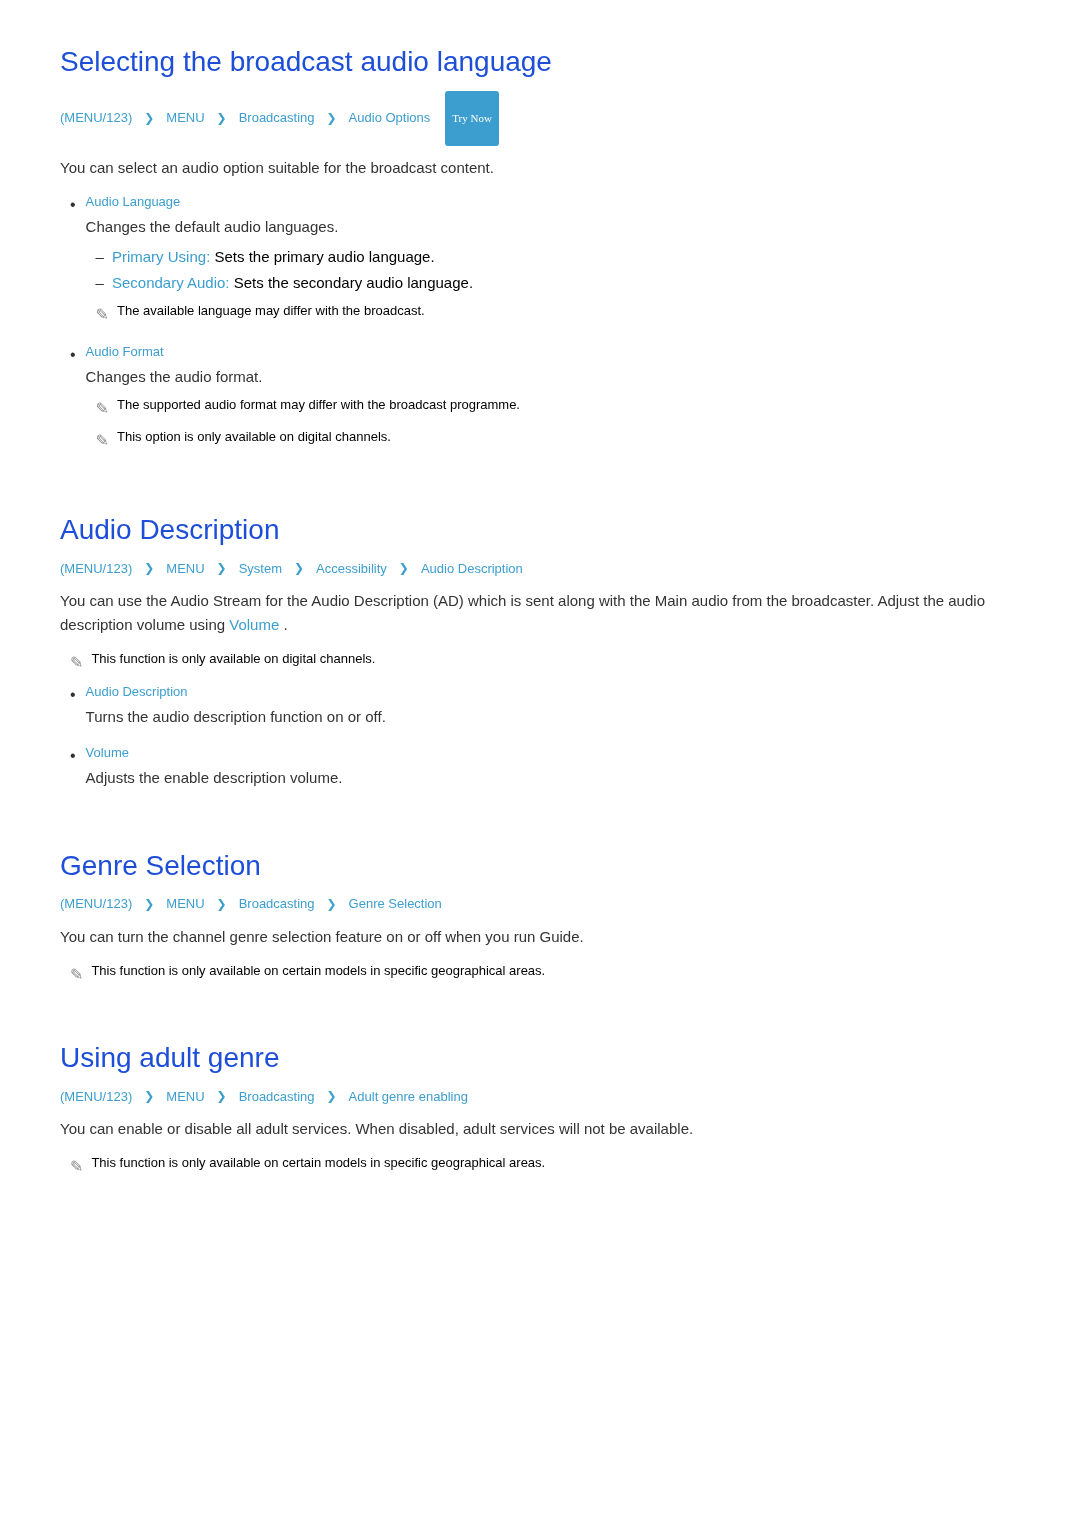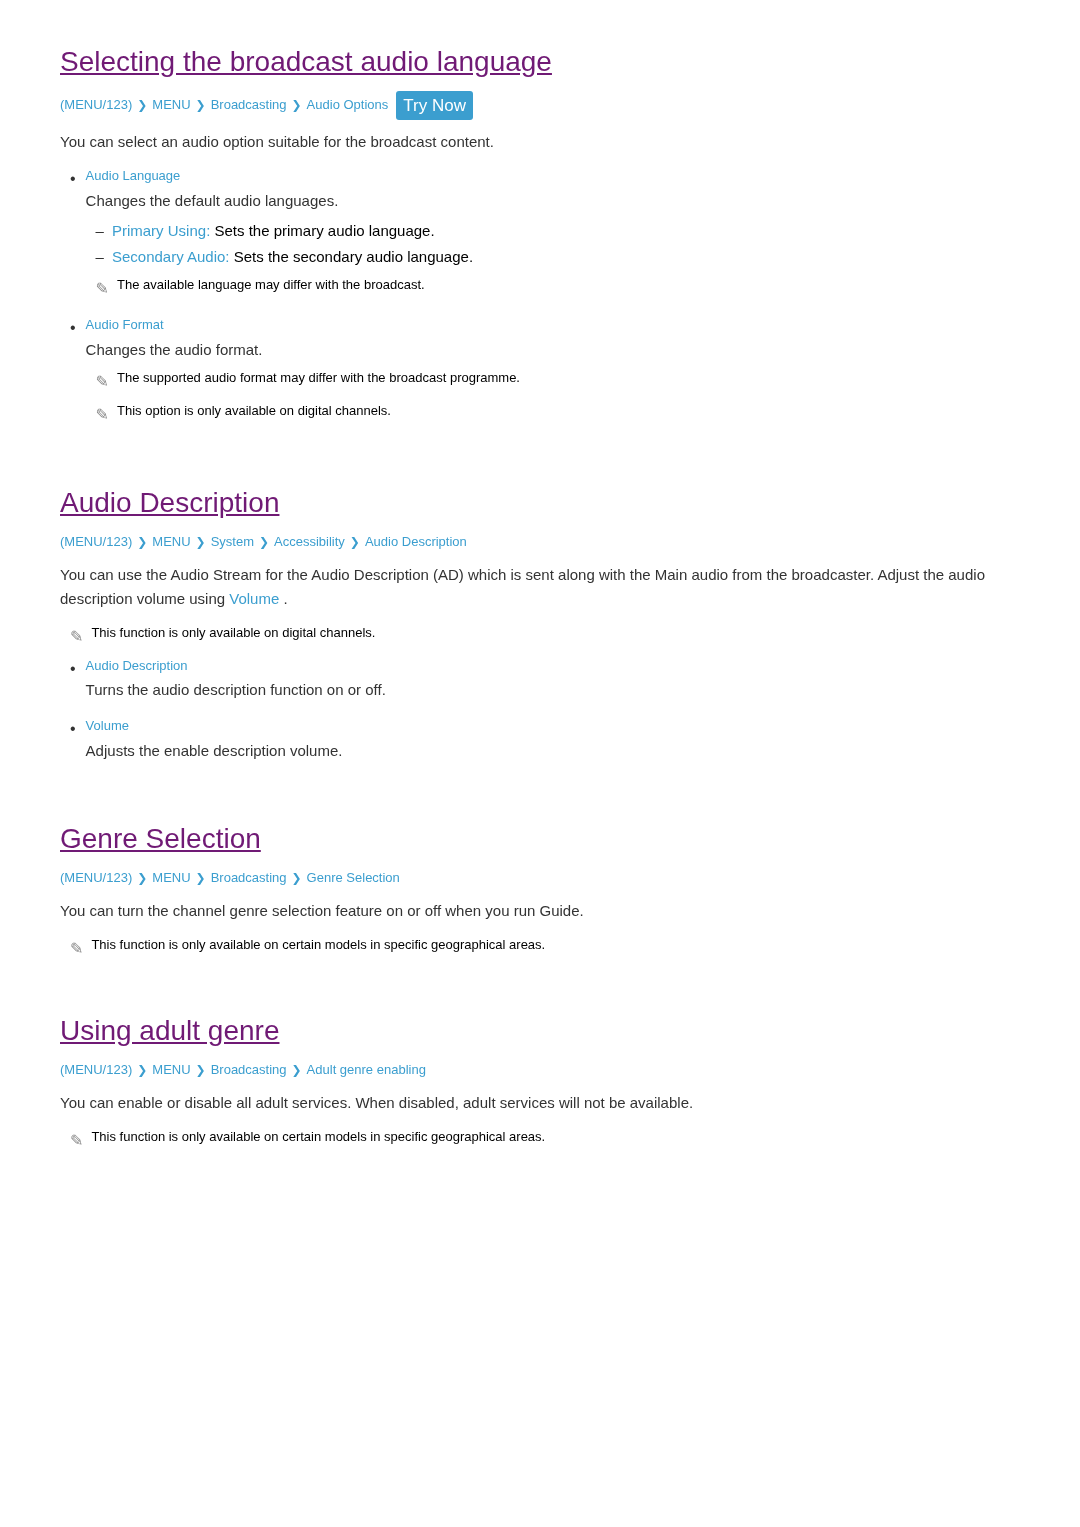--- a/index.html
+++ b/index.html
@@ -13,55 +13,55 @@
       max-width: 1080px;
     }
 
     .section {
       margin-bottom: 48px;
     }
 
     .section-title {
       font-size: 28px;
       font-weight: 400;
-      color: #701a75;
+      color: #1d4ed8;
       margin-bottom: 6px;
-      text-decoration: underline;
     }
 
     .breadcrumb {
       font-size: 13px;
       color: #3b9ecf;
       margin-bottom: 10px;
       display: flex;
       align-items: center;
       flex-wrap: wrap;
-      gap: 2px;
+      gap: 9px;
     }
 
     .breadcrumb-sep {
       color: #3b9ecf;
       margin: 0 3px;
       font-size: 12px;
     }
 
     .breadcrumb-item {
       color: #3b9ecf;
     }
 
     .try-now-badge {
       display: inline-block;
       background: #3b9ecf;
       color: #ffffff;
-      font-size: 17px;
-      padding: 1px 7px;
+      font-size: 11px;
+      padding: 19px 7px;
       border-radius: 3px;
       margin-left: 6px;
       font-weight: 400;
       vertical-align: middle;
+      font-family: Liberation Serif, serif;
     }
 
     .section-body {
       font-size: 15px;
       color: #333333;
       margin-bottom: 12px;
     }
 
     .link-text {
       color: #3b9ecf;

